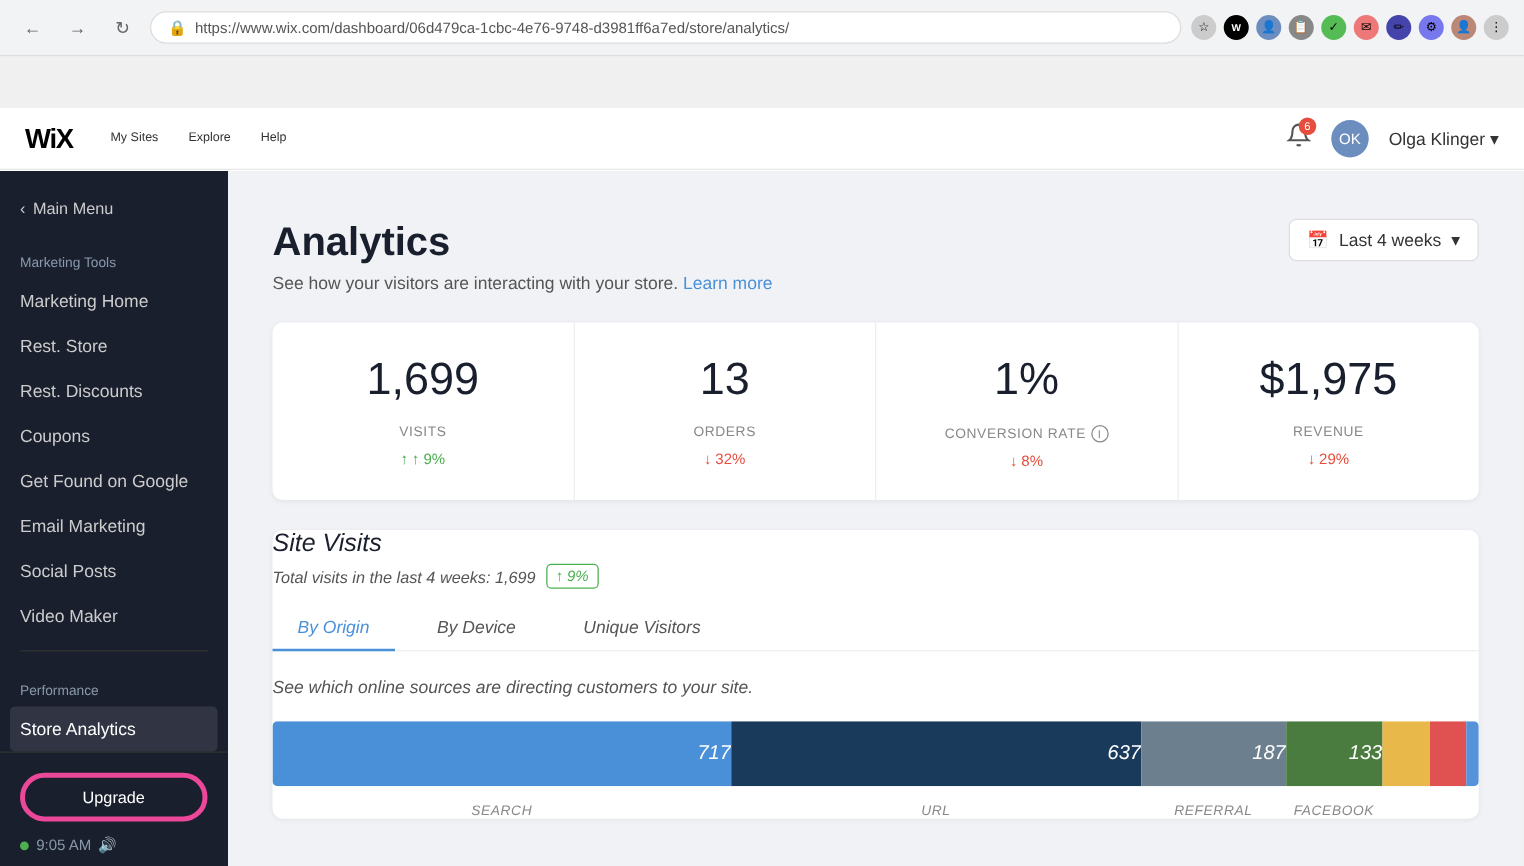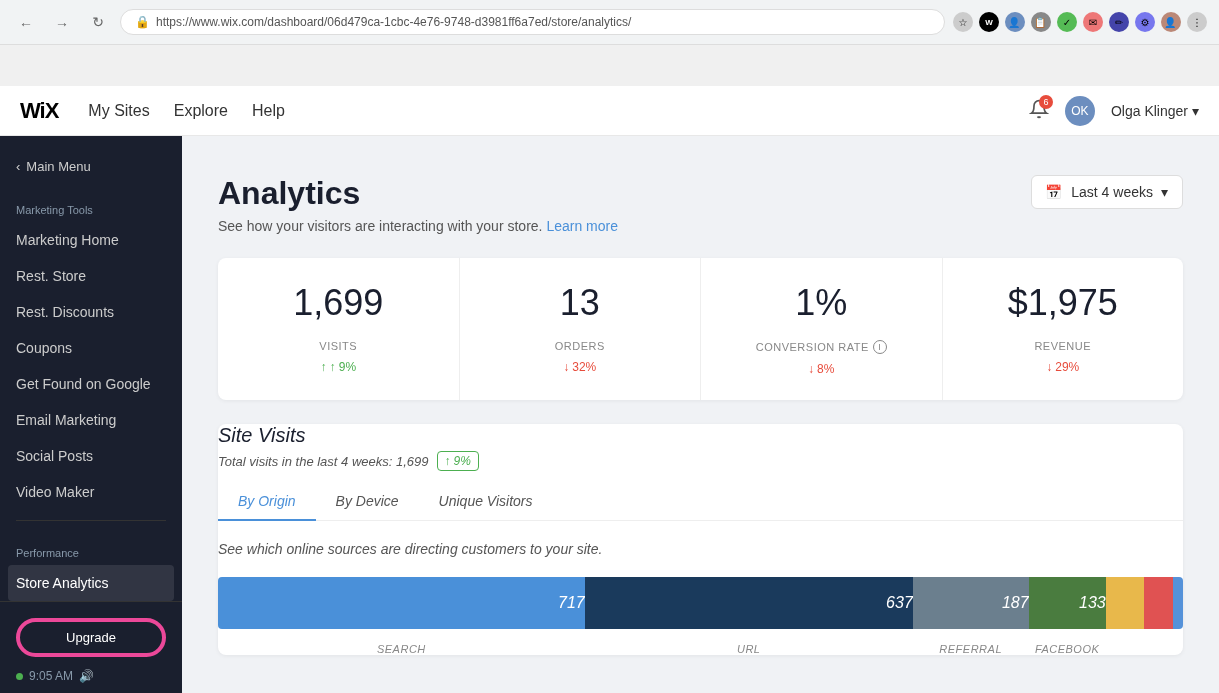--- a/index.html
+++ b/index.html
@@ -34,21 +34,21 @@
       padding: 0 20px;
       height: 50px;
       flex-shrink: 0;
       position: absolute;
       top: 41px;
       left: 0; right: 0;
       z-index: 10;
     }
     .wix-logo { font-size: 22px; font-weight: bold; color: #000; margin-right: 30px; letter-spacing: -1px; }
     .top-nav-links { display: flex; gap: 24px; }
-    .top-nav-link { font-size: 16px; color: #333; cursor: pointer; text-decoration: none; }
+    .top-nav-link { font-size: 10px; color: #333; cursor: pointer; text-decoration: none; }
     .top-nav-right { margin-left: auto; display: flex; align-items: center; gap: 16px; }
     .bell-icon { position: relative; cursor: pointer; }
     .bell-badge { position: absolute; top: -4px; right: -4px; background: #e74c3c; color: white; border-radius: 50%; width: 14px; height: 14px; font-size: 9px; display: flex; align-items: center; justify-content: center; }
     .avatar { width: 30px; height: 30px; border-radius: 50%; background: #6c8ebf; display: flex; align-items: center; justify-content: center; color: white; font-size: 12px; }
     .user-name { font-size: 14px; color: #333; cursor: pointer; display: flex; align-items: center; gap: 4px; }
 
     
     .sidebar {
       width: 182px;
       background: #1a1f2e;
@@ -110,21 +110,21 @@
     .info-icon { width: 14px; height: 14px; border-radius: 50%; border: 1px solid #888; display: inline-flex; align-items: center; justify-content: center; font-size: 9px; color: #888; cursor: pointer; }
 
     
     .visits-section { background: white; border-radius: 8px; box-shadow: 0 1px 4px rgba(0,0,0,0.06); font-style: italic; }
     .visits-header { margin-bottom: 12px; }
     .visits-title { font-size: 20px; font-weight: 500; color: #1a1f2e; margin-bottom: 4px; }
     .visits-subtitle { font-size: 13px; color: #555; display: flex; align-items: center; gap: 8px; }
     .badge { display: inline-flex; align-items: center; gap: 3px; border: 1px solid #4caf50; border-radius: 4px; padding: 2px 7px; font-size: 12px; color: #4caf50; }
 
     
-    .tabs { display: flex; gap: 0; border-bottom: 1px solid #eee; margin-bottom: 20px; align-items: flex-end; }
+    .tabs { display: flex; gap: 14px; border-bottom: 1px solid #eee; margin-bottom: 20px; align-items: flex-end; }
     .tab { padding: 10px 20px; font-size: 14px; color: #555; cursor: pointer; border-bottom: 2px solid transparent; margin-bottom: -1px; }
     .tab.active { color: #4a90d9; border-bottom-color: #4a90d9; }
 
     .tab-desc { font-size: 14px; color: #555; margin-bottom: 20px; }
 
     
     .bar-chart { display: flex; border-radius: 4px; overflow: hidden; height: 52px; margin-bottom: 8px; }
     .bar-segment { display: flex; align-items: center; justify-content: flex-end; color: white; font-size: 16px; font-weight: 400; }
     .bar-labels { display: flex; }
     .bar-label { text-align: center; font-size: 11px; color: #888; text-transform: uppercase; letter-spacing: 0.5px; padding-top: 6px; }

